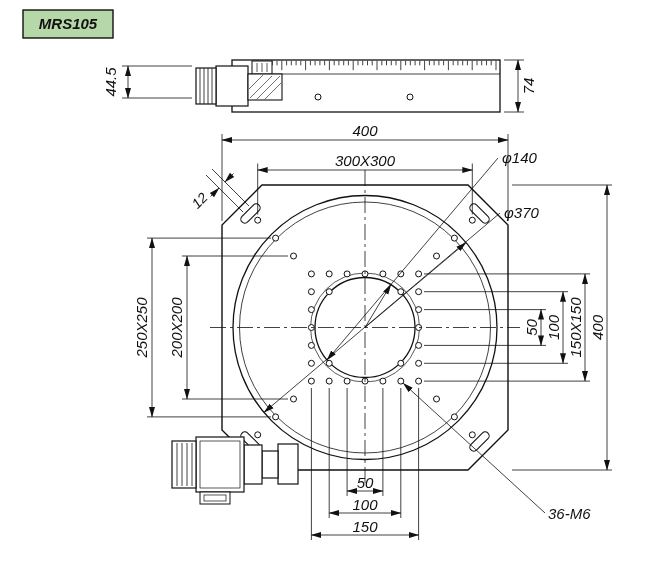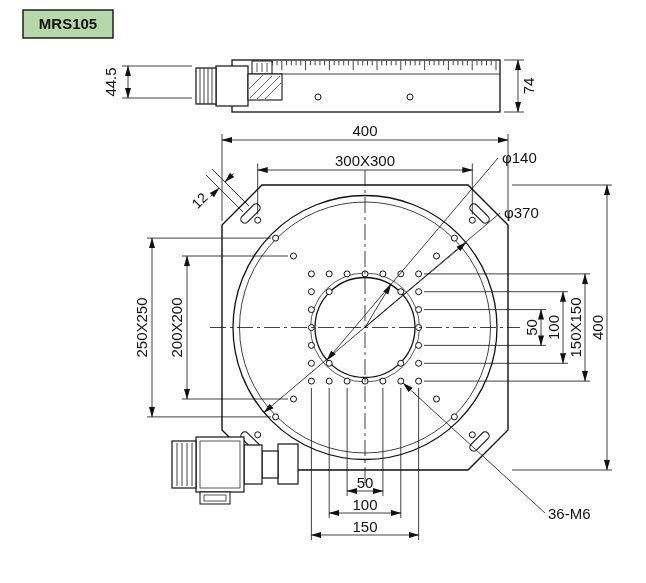--- a/index.html
+++ b/index.html
@@ -1,16 +1,16 @@
 <!DOCTYPE html>
 <html><head>
 <meta charset="utf-8">
 <style>
   html,body{margin:0;padding:0;background:#ffffff;}
-  .wrap{width:646px;height:583px;position:relative;background:#c2410c;overflow:hidden;}
+  .wrap{width:646px;height:583px;position:relative;background:#c2410c;overflow:hidden;font-style:italic;}
   svg{display:block;}
   text{font-family:"Liberation Sans","DejaVu Sans",sans-serif;fill:#111;stroke:none;}
   .d{font-size:15px;}
   .s{font-size:14px;}
   .b{font-size:15px;font-weight:bold;}
 </style>
 </head>
 <body>
 
 <div class="wrap">

